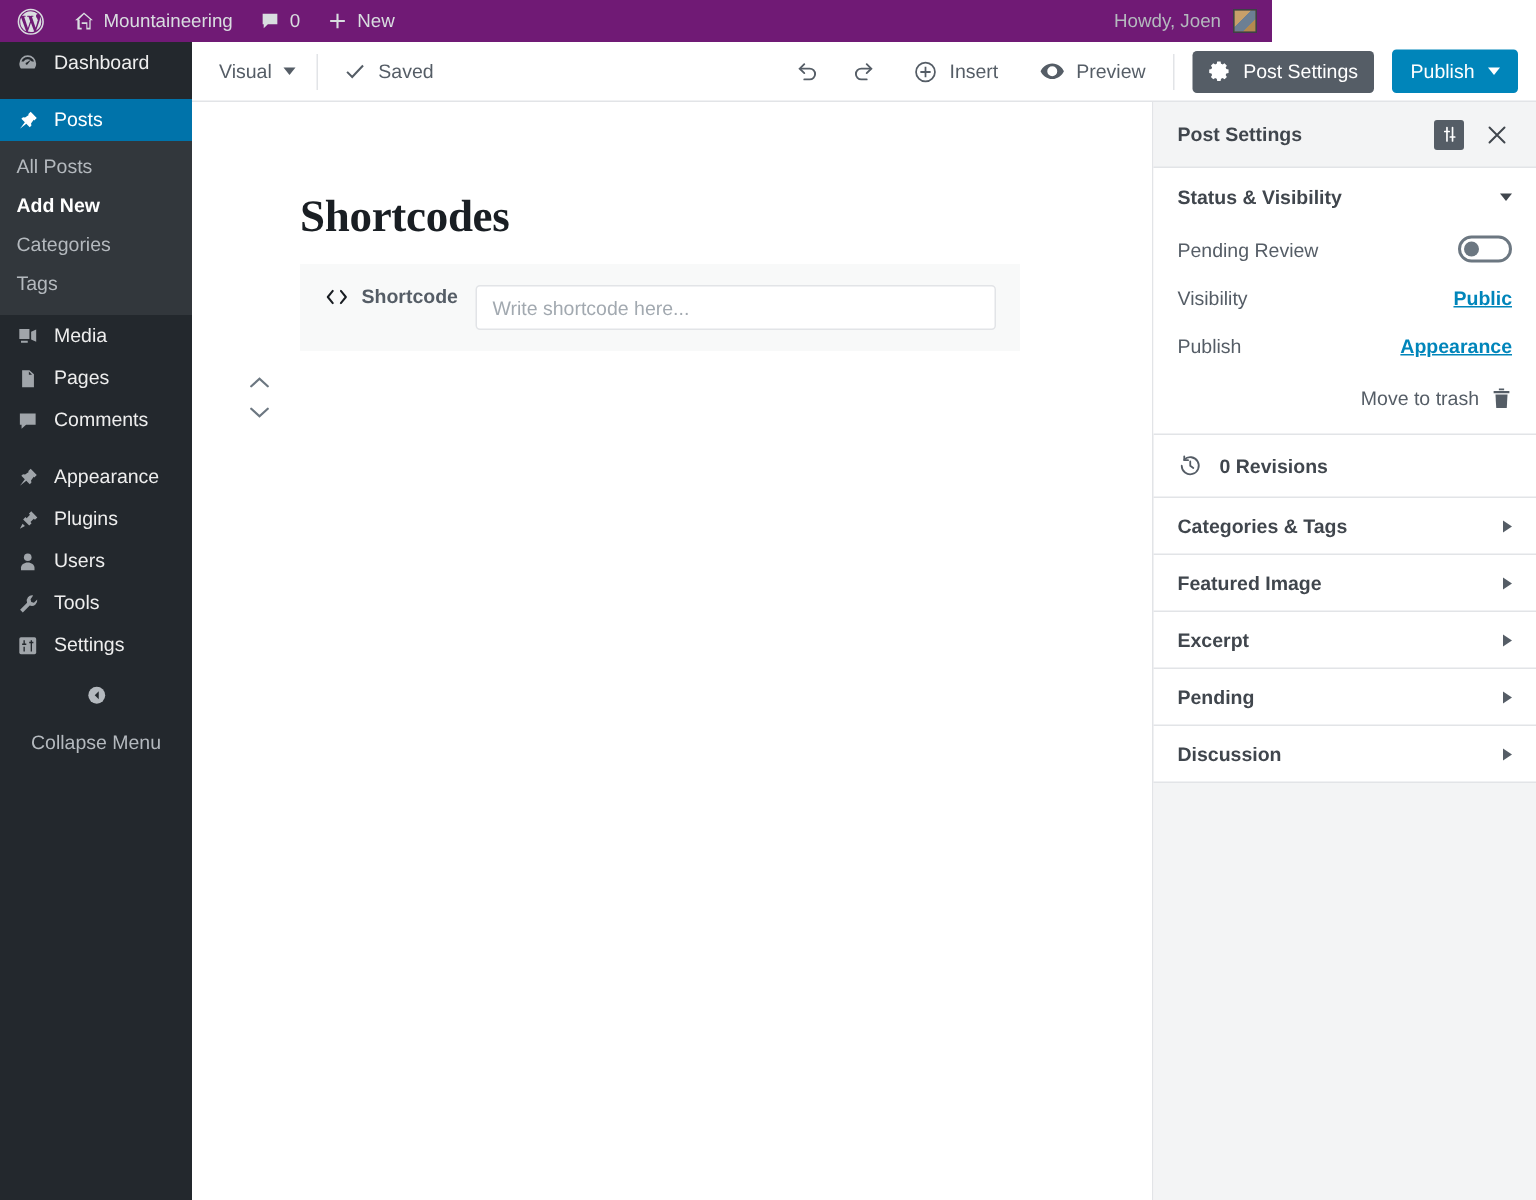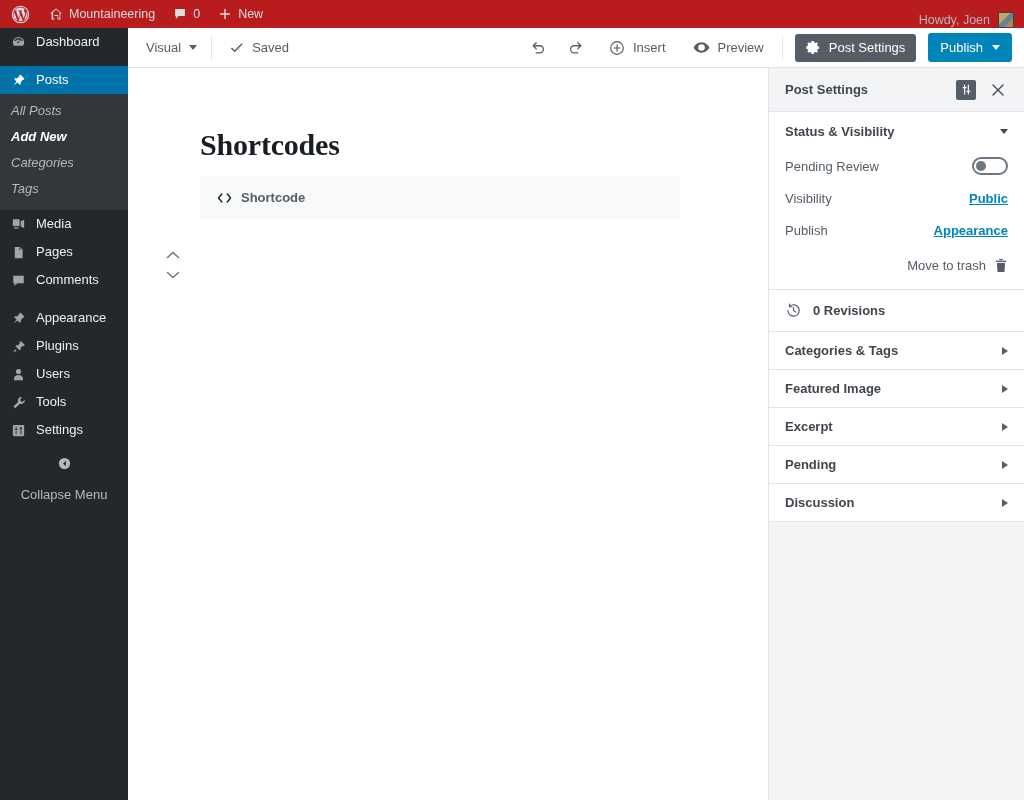--- a/index.html
+++ b/index.html
@@ -6,23 +6,23 @@
   html, body {
     width: 1024px; height: 800px;
     font-family: "Liberation Sans", sans-serif;
     background: #ffffff;
     overflow: hidden;
   }
   #app { position: relative; width: 1024px; height: 800px; }
 
   
   .adminbar {
-    position: absolute; top: 0; left: 0; width: 1024px; height: 28px;
-    background: #b91c1c; color: #b4b9be;
-    display: flex; align-items: flex-end; font-size: 12.5px;
+    position: absolute; top: 0; left: 0; width: 848px; height: 28px;
+    background: #701a75; color: #b4b9be;
+    display: flex; align-items: center; font-size: 12.5px;
   }
   .ab-item {
     display: flex; align-items: center; gap: 6px;
     height: 28px; padding: 0 9px; color: #d9dde0; white-space: nowrap;
   }
   .ab-item.logo { padding: 0 10px 0 11px; }
   .ab-spacer { flex: 1 1 auto; }
   .ab-right { display: flex; align-items: center; gap: 8px; padding-right: 10px; }
   .ab-avatar {
     width: 16px; height: 16px; background: #8b6f47;
@@ -41,21 +41,21 @@
     display: flex; align-items: center; gap: 9px;
     height: 28px; padding: 0 9px; color: #eeeeee; line-height: 28px;
   }
   .menu-item .mi-icon {
     width: 18px; display: inline-flex; align-items: center; justify-content: center;
     color: #a0a5aa; flex: 0 0 18px;
   }
   .menu-item.current { background: #0073aa; color: #fff; }
   .menu-item.current .mi-icon { color: #fff; }
   .menu-sep { height: 10px; }
-  .submenu { background: #32373c; padding: 4px 0 8px 0; font-style: italic; }
+  .submenu { background: #32373c; padding: 4px 0 8px 0; }
   .submenu-item {
     display: block; padding: 3px 9px 3px 11px;
     font-size: 13px; color: #b4b9be; line-height: 20px;
   }
   .submenu-item.current { color: #fff; font-weight: bold; }
   .menu-item.collapse { color: #b4b9be; font-size: 13px; flex-direction: column; }
   .menu-item.collapse .mi-icon { color: #b4b9be; }
 
   
   .editor-top {
@@ -452,20 +452,21 @@
       <div class="shortcode-block">
         <div class="sc-label">
           <span>
             <svg width="18" height="14" viewBox="0 0 20 14" fill="none" stroke="#191e23" stroke-width="1.5" stroke-linecap="round" stroke-linejoin="round">
               <path d="M6.5 2.5 2.8 7l3.7 4.5"></path>
               <path d="M12.5 2.5 16.2 7l-3.7 4.5"></path>
             </svg>
           </span>
           <span>Shortcode</span>
         </div>
+        <input class="sc-input" type="text" value="" placeholder="Write shortcode here..." style="">
       </div>
     </div>
   </div>
 
   <div class="sidebar">
 
     <div class="sb-header">
       <span class="sb-header-title">Post Settings</span>
       <div class="sb-ico-btn">
         <span class="sliders-box">

